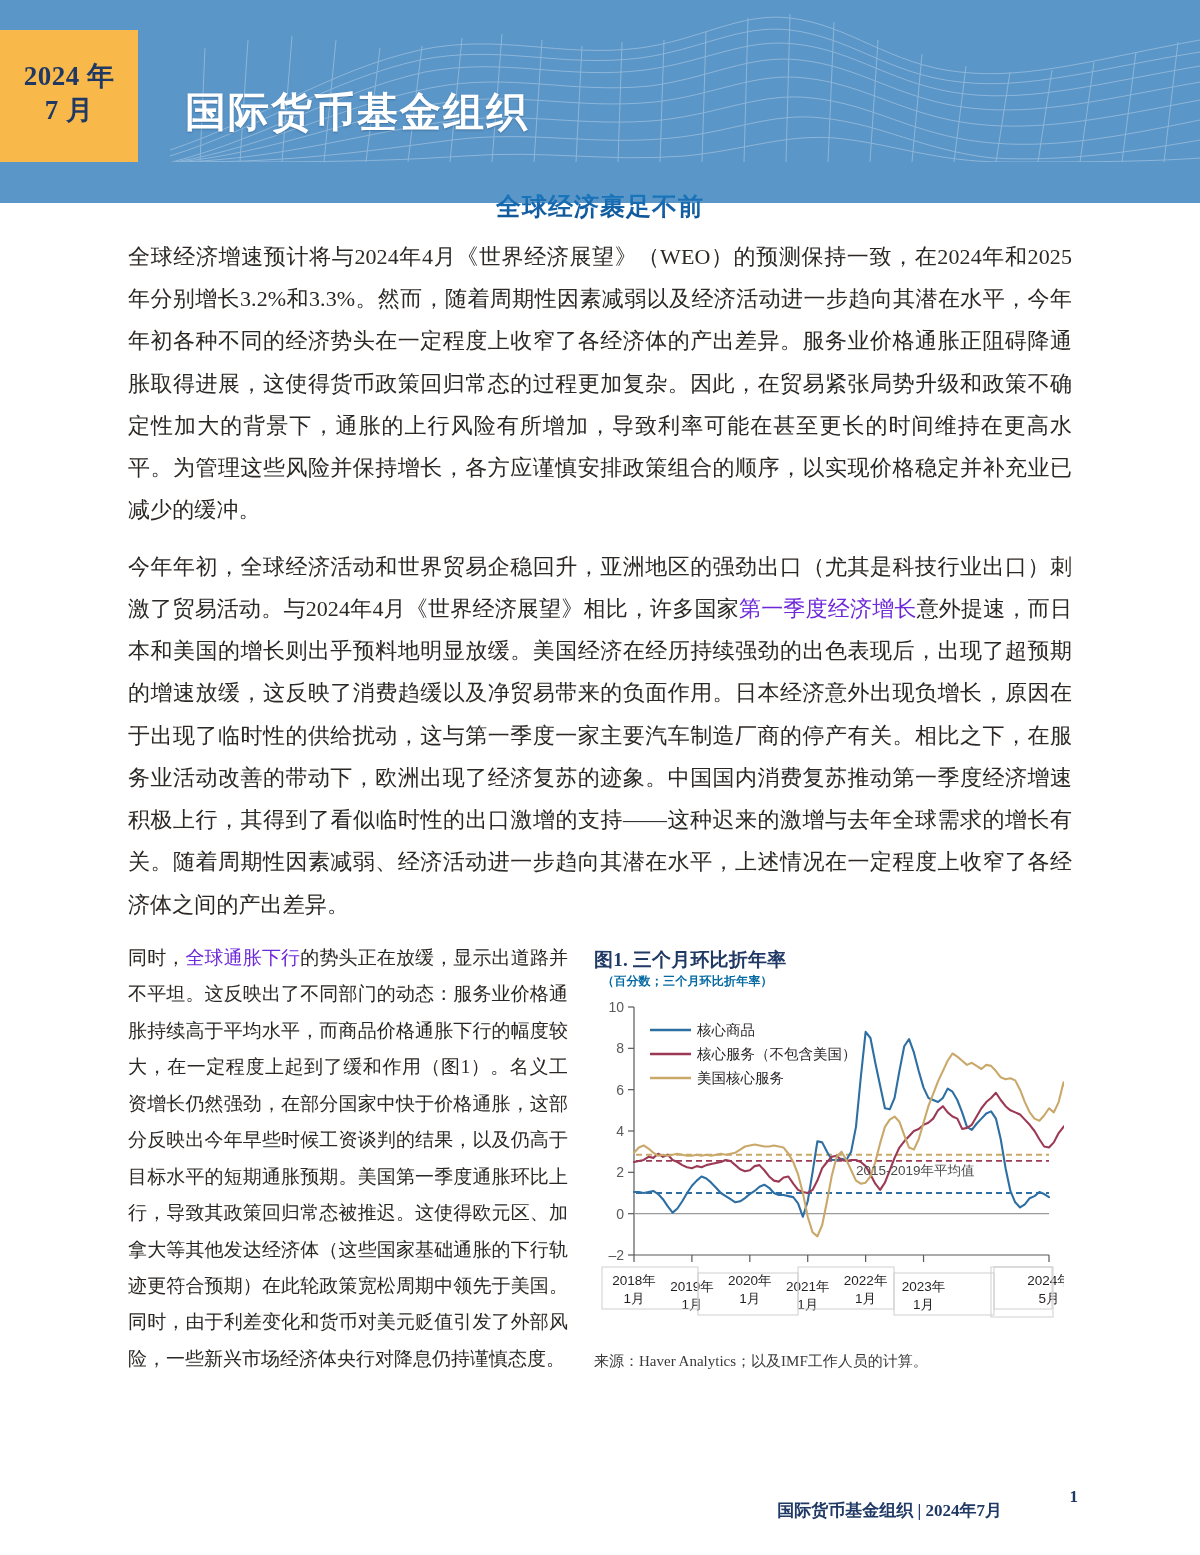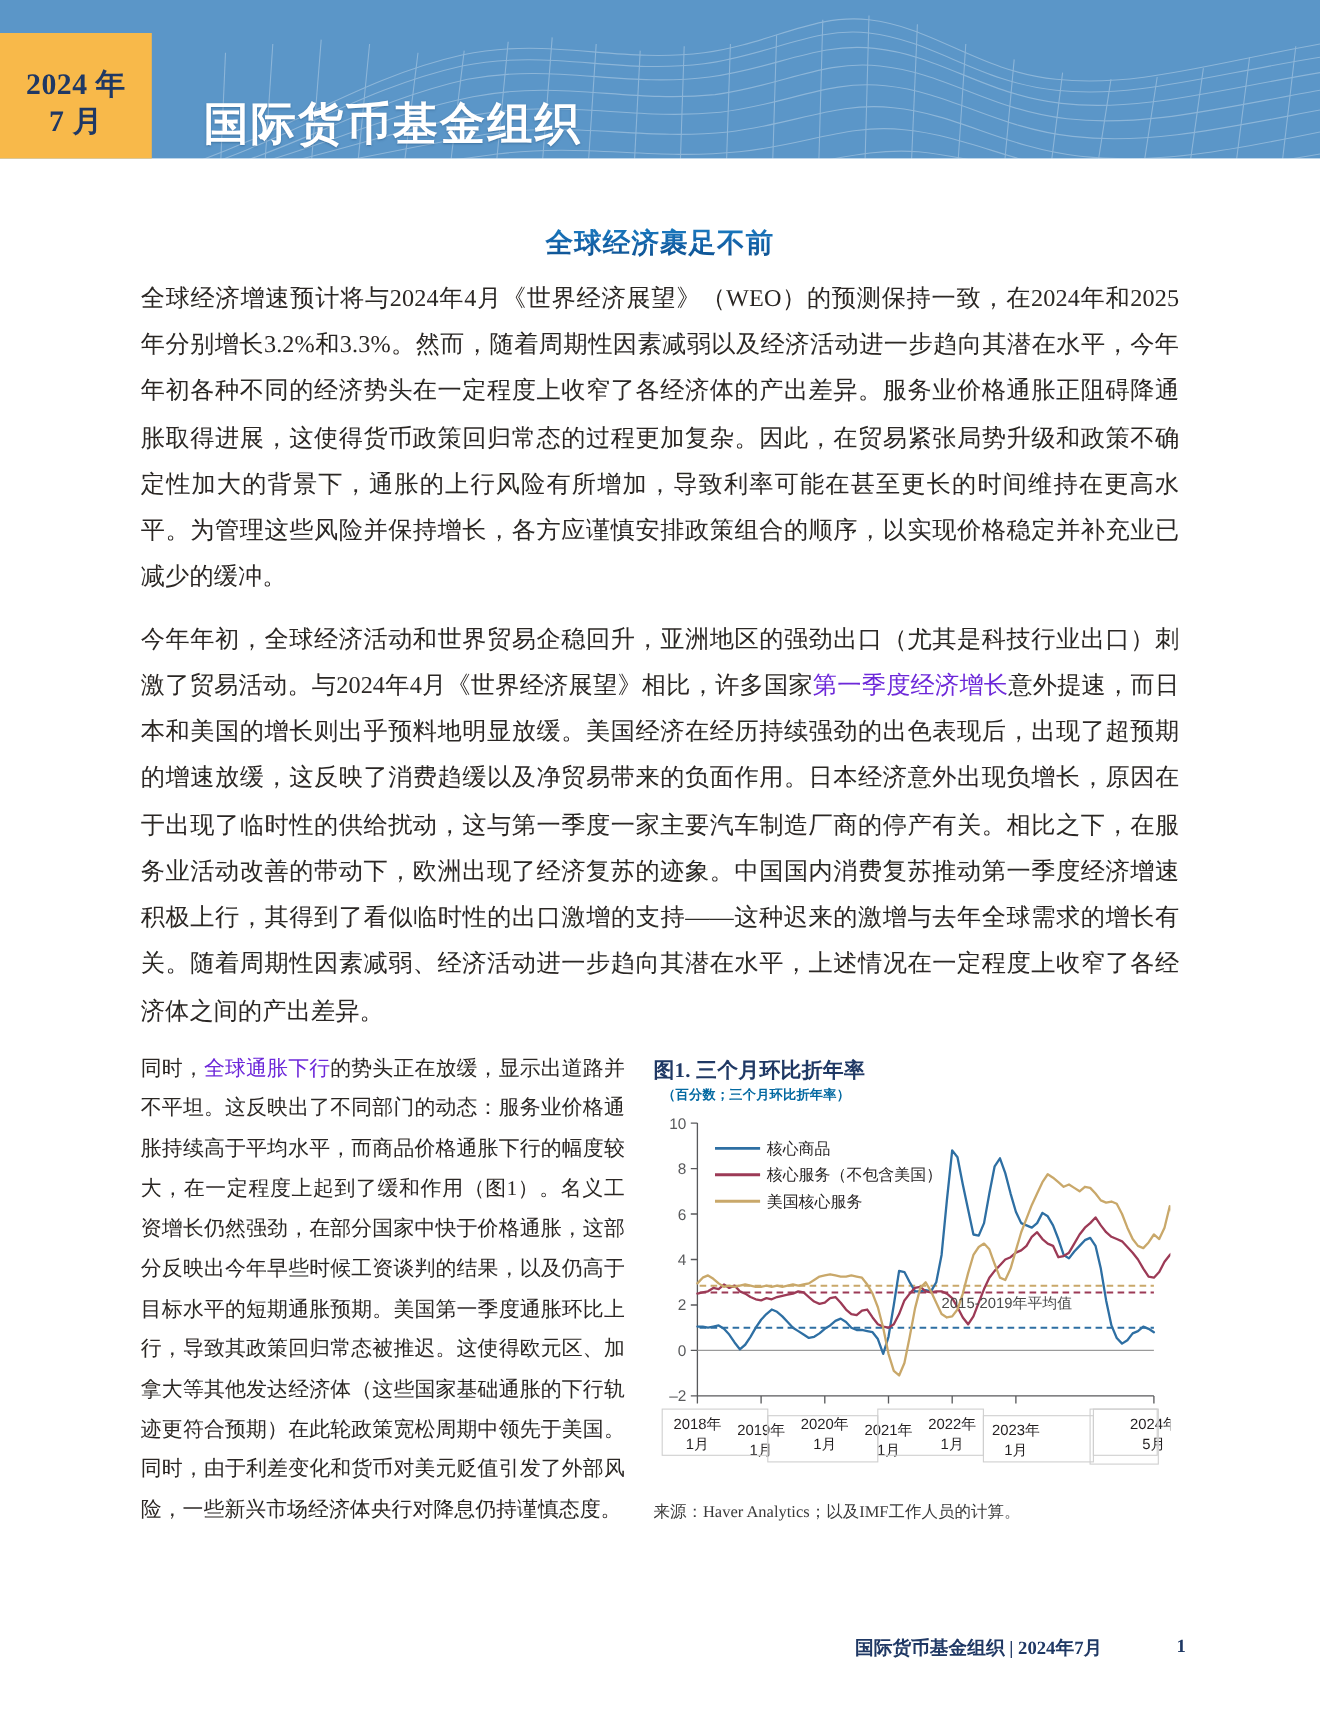--- a/index.html
+++ b/index.html
@@ -14,21 +14,21 @@
     font-family: "Liberation Serif", "DejaVu Serif", serif;
     color: #231f20;
     overflow: hidden;
   }
 
   
   .banner {
     position: absolute;
     left: 0; top: 0;
     width: 1200px;
-    height: 144px;
+    height: 203px;
     background: #5b96c8;
     overflow: hidden;
   }
   .banner-mesh {
     position: absolute;
     left: 0; top: 0;
     width: 1200px; height: 162px;
     opacity: .55;
   }
   .date-box {
@@ -61,21 +61,21 @@
     color: #ffffff;
     letter-spacing: 2px;
     line-height: 1;
     text-shadow: 0 1px 2px rgba(10,50,90,.35);
   }
 
   
   .page {
     position: absolute;
     left: 0;
-    top: 176px;
+    top: 162px;
     width: 1200px;
   }
 
   .doc-title {
     text-align: center;
     font-size: 25px;
     font-weight: bold;
     color: #1668b3;
     letter-spacing: 1px;
     margin: 28px 0 0 0;
@@ -162,21 +162,21 @@
     left: 0;
     top: 1487px;
     width: 1200px;
     font-size: 17px;
     color: #1f3864;
     font-weight: bold;
   }
   .footer-text {
     position: absolute;
     right: 198px;
-    top: 0;
+    top: 12px;
     white-space: nowrap;
   }
   .footer-page {
     position: absolute;
     right: 122px;
     top: 0;
     font-weight: bold;
     color: #1f3864;
   }
 </style>

